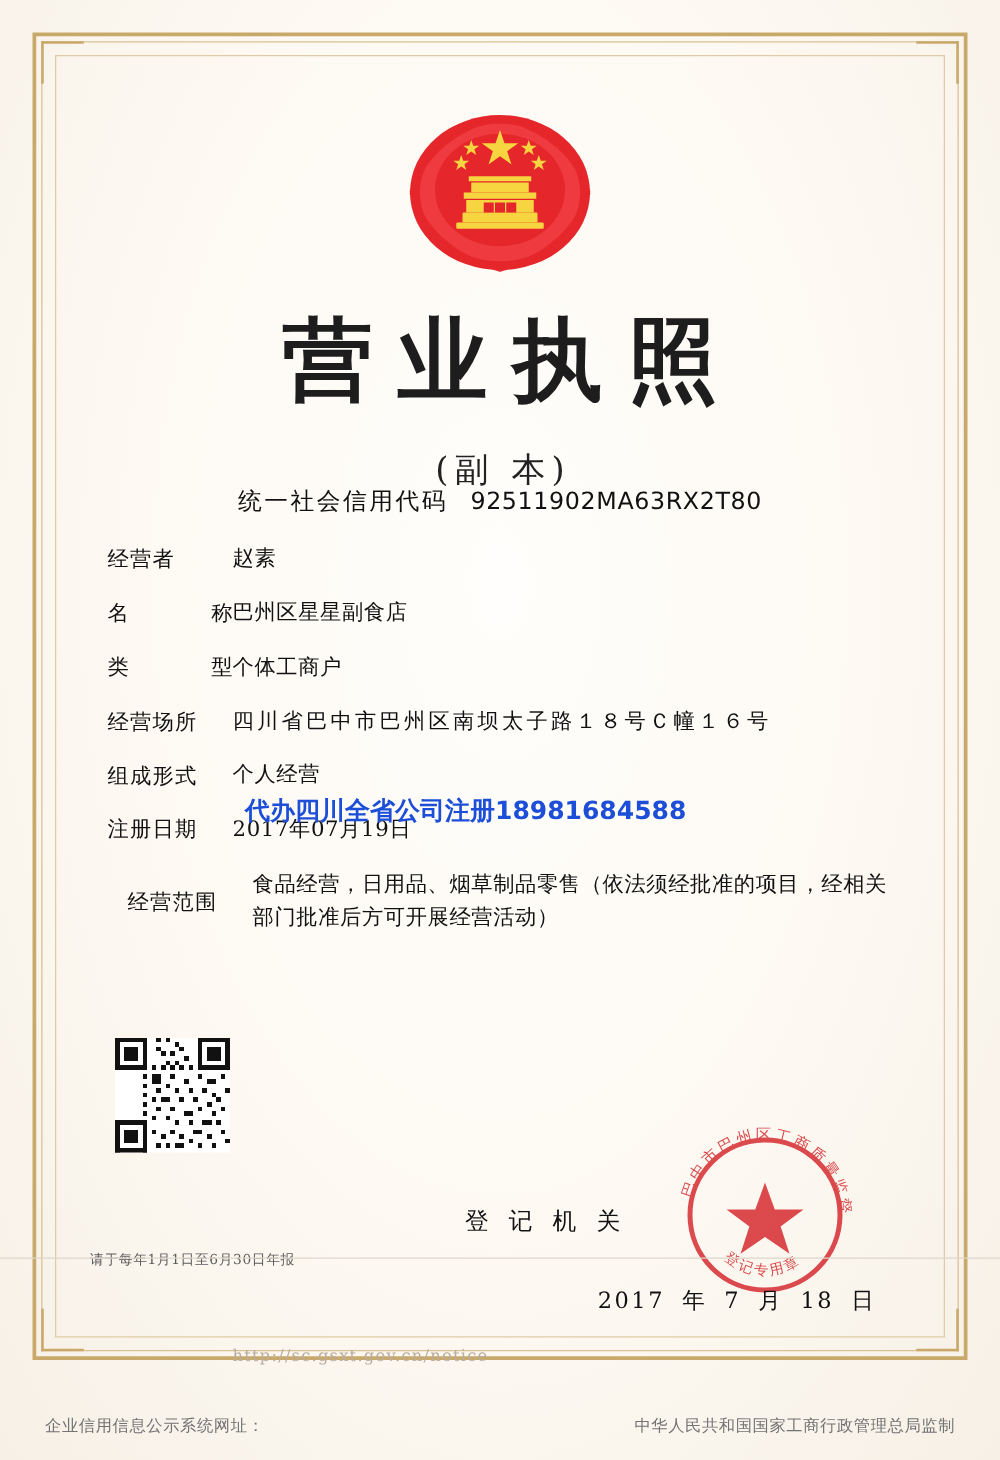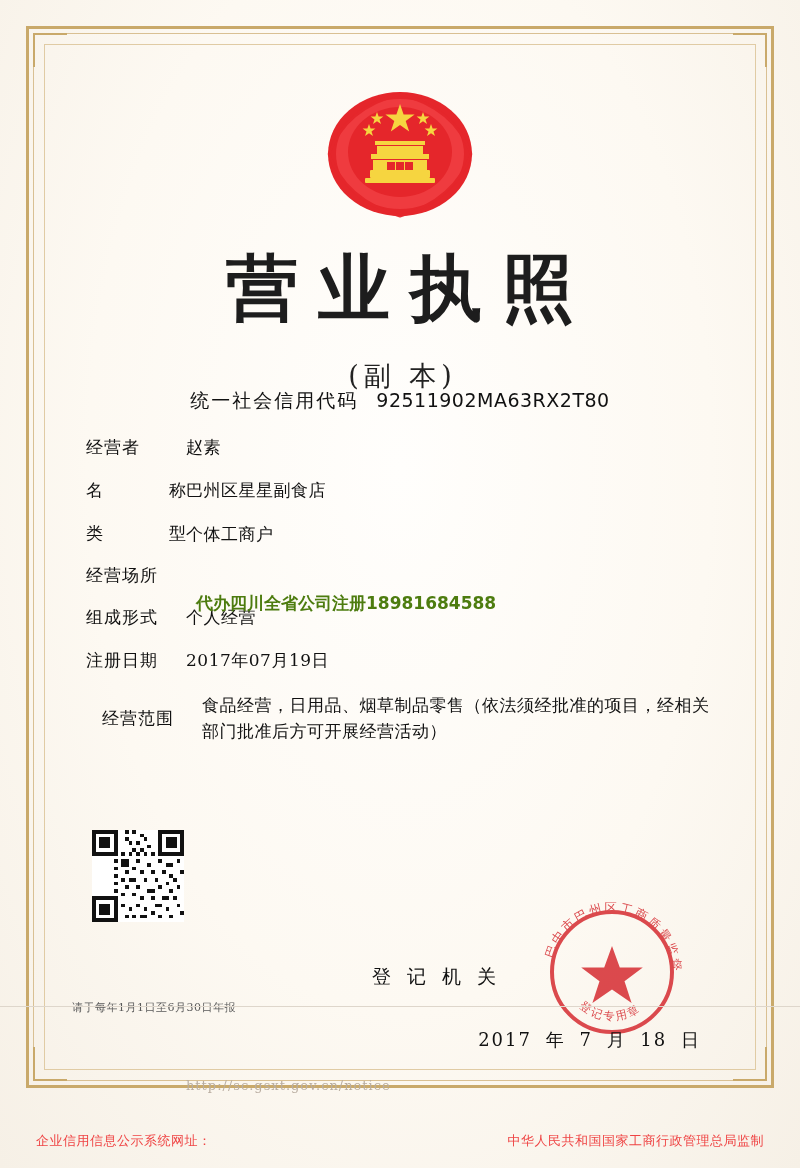--- a/index.html
+++ b/index.html
@@ -158,24 +158,24 @@
   }
   .field-value.wide {
     letter-spacing: 2.6px;
   }
   .field-row.scope { margin-top: 18px; margin-left: 16px; }
 
   
   .ad-text {
     position: absolute;
     left: 196px;
-    top: 592px;
-    font-size: 17px;
+    top: 635px;
+    font-size: 20px;
     font-weight: 700;
-    color: #4d7c0f;
+    color: #1d4ed8;
     letter-spacing: 0px;
     font-family: "DejaVu Sans", "Liberation Sans", sans-serif;
     white-space: nowrap;
   }
 
   
   .qr {
     position: absolute;
     left: 92px;
     top: 830px;
@@ -256,21 +256,21 @@
     position: absolute;
     left: 0; right: 0;
     bottom: 14px;
     height: 26px;
     display: flex;
     align-items: center;
     justify-content: space-between;
     padding: 0 36px;
     box-sizing: border-box;
     font-size: 13px;
-    color: #ef4444;
+    color: #737373;
     font-family: "DejaVu Serif", "Liberation Serif", serif;
     letter-spacing: 0.5px;
   }
 </style>
 </head>
 <body>
 
 <div class="page">
   <div class="paper-tint"></div>
 
@@ -340,20 +340,21 @@
     </div>
     <div class="field-row">
       <div class="field-label spaced">
         <span>类</span>
         <span>型</span>
       </div>
       <div class="field-value">个体工商户</div>
     </div>
     <div class="field-row">
       <div class="field-label">经营场所</div>
+      <div class="field-value wide">四川省巴中市巴州区南坝太子路１８号Ｃ幢１６号</div>
     </div>
     <div class="field-row">
       <div class="field-label">组成形式</div>
       <div class="field-value">个人经营</div>
     </div>
     <div class="field-row">
       <div class="field-label">注册日期</div>
       <div class="field-value">2017年07月19日</div>
     </div>
     <div class="field-row scope">

